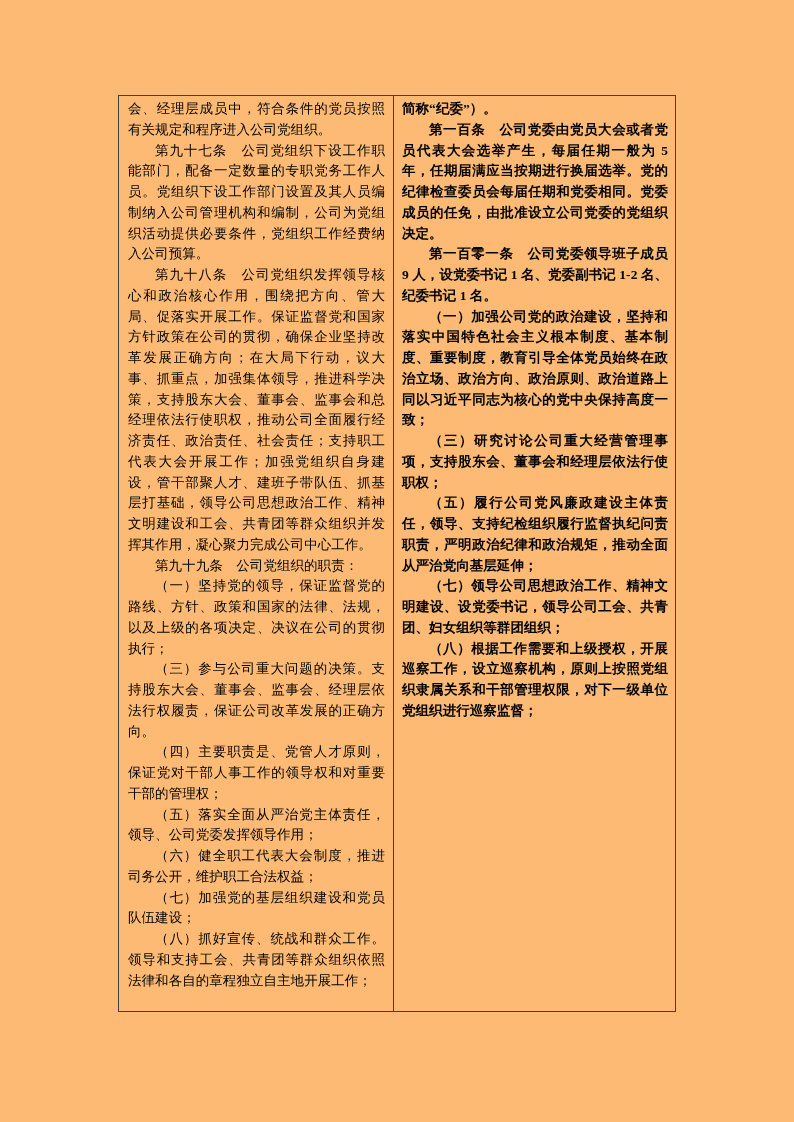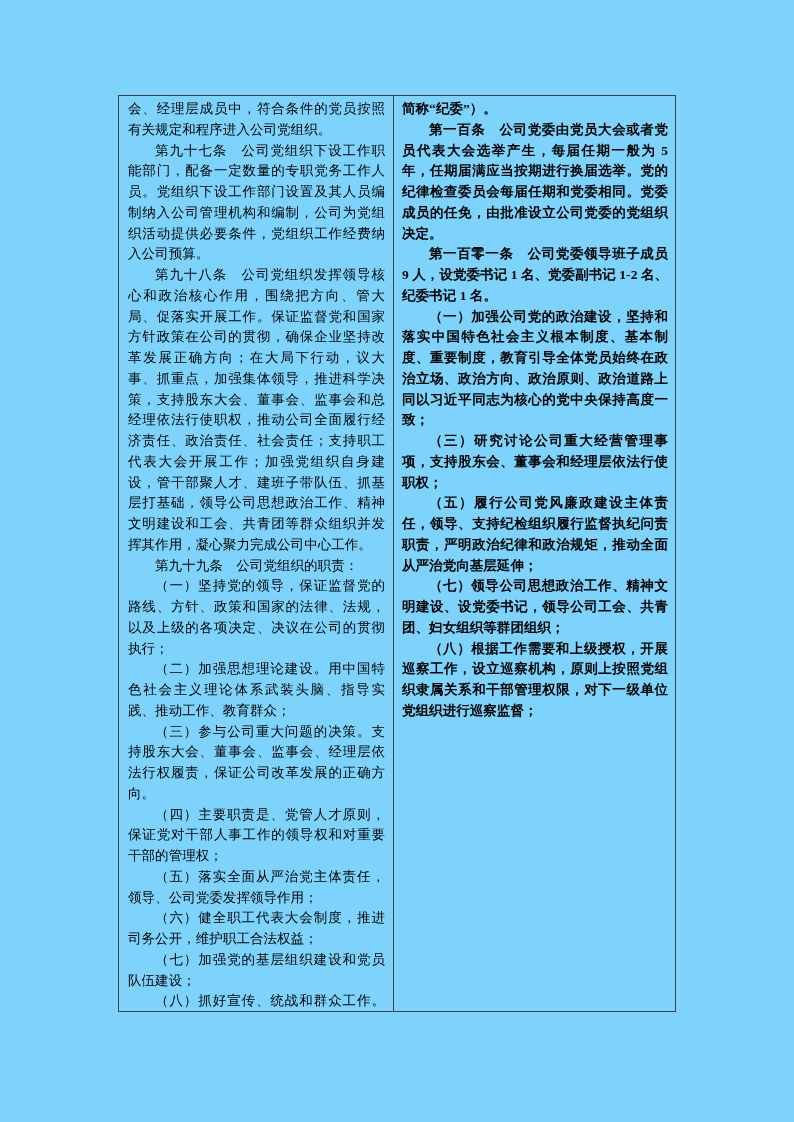--- a/index.html
+++ b/index.html
@@ -4,21 +4,21 @@
 <style>
   html, body {
     margin: 0;
     padding: 0;
     background: #ffffff;
   }
   .page {
     position: relative;
     width: 794px;
     height: 1122px;
-    background: #7dd3fc;
+    background: #fdba74;
     overflow: hidden;
     font-family: "Liberation Serif", serif;
     color: #000000;
   }
   .doc-table {
     position: absolute;
     left: 118px;
     top: 95px;
     width: 558px;
     height: 917px;
@@ -59,21 +59,20 @@
 <body>
 
 <div class="page">
   <div class="doc-table">
     <div class="cell cell-left">
         <p class="">会、经理层成员中，符合条件的党员按照有关规定和程序进入公司党组织。</p>
         <p class="indent">第九十七条　公司党组织下设工作职能部门，配备一定数量的专职党务工作人员。党组织下设工作部门设置及其人员编制纳入公司管理机构和编制，公司为党组织活动提供必要条件，党组织工作经费纳入公司预算。</p>
         <p class="indent">第九十八条　公司党组织发挥领导核心和政治核心作用，围绕把方向、管大局、促落实开展工作。保证监督党和国家方针政策在公司的贯彻，确保企业坚持改革发展正确方向；在大局下行动，议大事、抓重点，加强集体领导，推进科学决策，支持股东大会、董事会、监事会和总经理依法行使职权，推动公司全面履行经济责任、政治责任、社会责任；支持职工代表大会开展工作；加强党组织自身建设，管干部聚人才、建班子带队伍、抓基层打基础，领导公司思想政治工作、精神文明建设和工会、共青团等群众组织并发挥其作用，凝心聚力完成公司中心工作。</p>
         <p class="indent">第九十九条　公司党组织的职责：</p>
         <p class="indent">（一）坚持党的领导，保证监督党的路线、方针、政策和国家的法律、法规，以及上级的各项决定、决议在公司的贯彻执行；</p>
-        <p class="indent">（二）加强思想理论建设。用中国特色社会主义理论体系武装头脑、指导实践、推动工作、教育群众；</p>
         <p class="indent">（三）参与公司重大问题的决策。支持股东大会、董事会、监事会、经理层依法行权履责，保证公司改革发展的正确方向。</p>
         <p class="indent">（四）主要职责是、党管人才原则，保证党对干部人事工作的领导权和对重要干部的管理权；</p>
         <p class="indent">（五）落实全面从严治党主体责任，领导、公司党委发挥领导作用；</p>
         <p class="indent">（六）健全职工代表大会制度，推进司务公开，维护职工合法权益；</p>
         <p class="indent">（七）加强党的基层组织建设和党员队伍建设；</p>
         <p class="indent">（八）抓好宣传、统战和群众工作。领导和支持工会、共青团等群众组织依照法律和各自的章程独立自主地开展工作；</p>
       </div>
     <div class="cell cell-right">
         <p class="">简称“纪委”）。</p>
         <p class="indent">第一百条　公司党委由党员大会或者党员代表大会选举产生，每届任期一般为 5 年，任期届满应当按期进行换届选举。党的纪律检查委员会每届任期和党委相同。党委成员的任免，由批准设立公司党委的党组织决定。</p>

